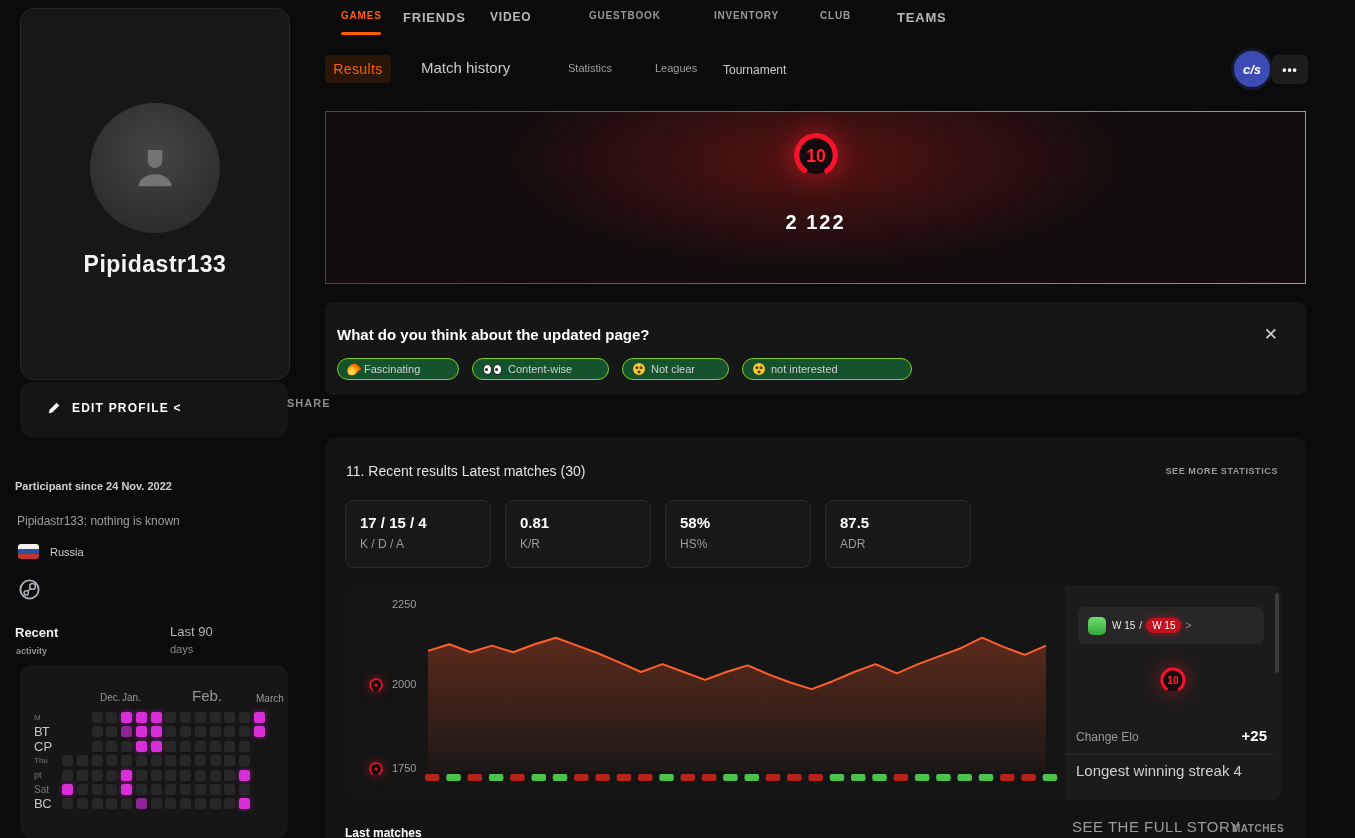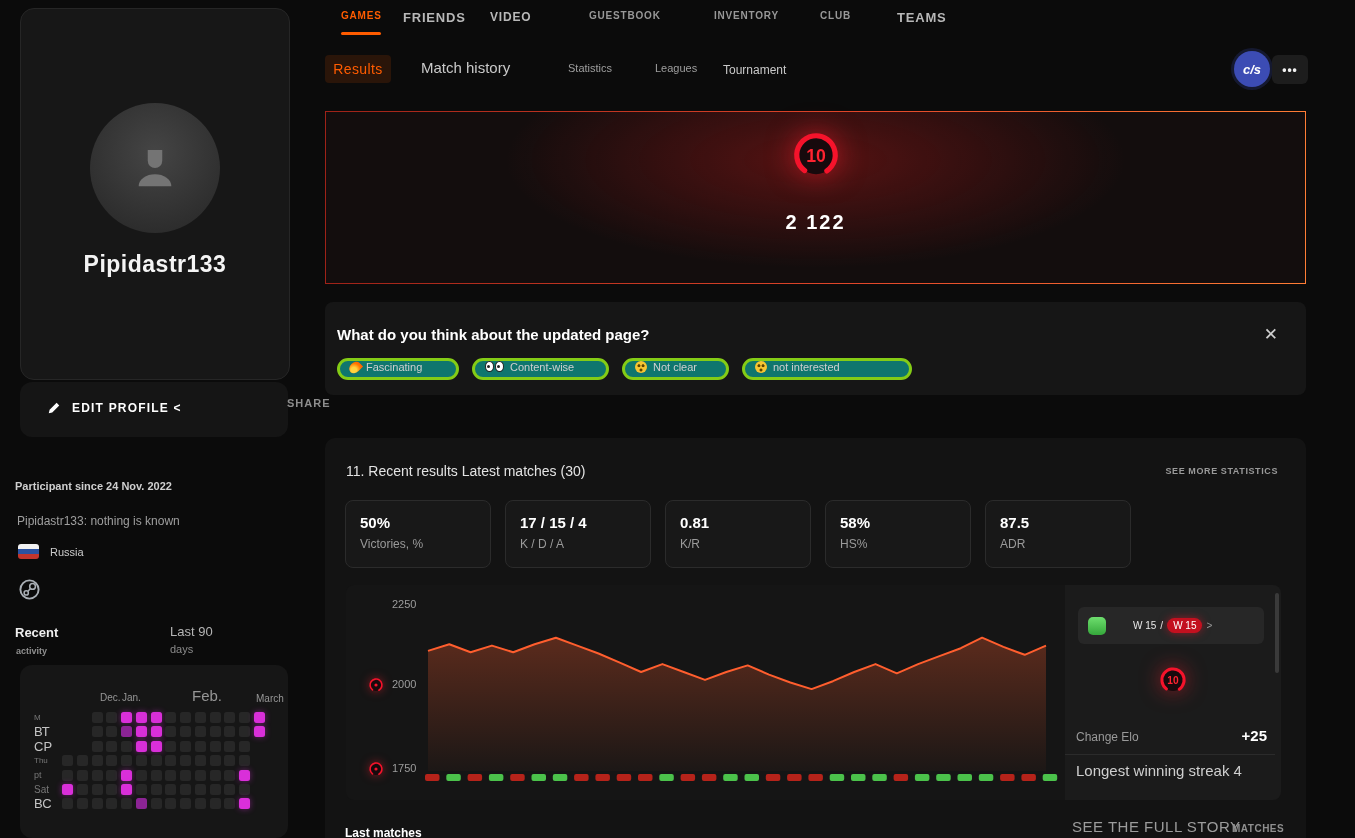--- a/index.html
+++ b/index.html
@@ -66,22 +66,22 @@
   #winrate{color:#fff;font-weight:bold;font-size:11px;}
   #ranks{margin-left:auto;display:flex;align-items:center;gap:16px;font-weight:bold;font-size:13px;color:#fff;}
   .rank-item{display:flex;align-items:center;gap:8px;}
   .world-icon{width:18px;height:13px;border-radius:2px;background:#2f4f8f;display:inline-block;
               background-image:linear-gradient(90deg,transparent 3px,#7ea0d8 3px 6px,transparent 6px 8px,#a9c2e8 8px 11px,transparent 11px 13px,#7ea0d8 13px 15px,transparent 15px);}
 
   
   #feedback-card{position:absolute;left:325px;top:302px;width:981px;height:93px;background:#161616;border-radius:8px;}
   #fb-title{position:absolute;left:12px;top:24px;font-size:15px;font-weight:bold;color:#fff;}
   #fb-row{position:absolute;left:12px;top:56px;display:flex;gap:13px;}
-  .fb-pill{height:22px;background:#0f766e;border:3px solid #84cc16;border-radius:12px;display:flex;
-           align-items:flex-start;gap:6px;padding:0 10px;font-size:11px;color:#cfcfcf;cursor:pointer;box-sizing:border-box;}
+  .fb-pill{height:22px;background:#14532d;border:1px solid #84cc16;border-radius:12px;display:flex;
+           align-items:center;gap:6px;padding:0 10px;font-size:11px;color:#cfcfcf;cursor:pointer;box-sizing:border-box;}
   #fb-close{position:absolute;right:28px;top:22px;font-size:17px;color:#cfcfcf;cursor:pointer;}
   .ic-fire{width:10px;height:13px;border-radius:50% 0 50% 50%;transform:rotate(45deg);
            background:radial-gradient(circle at 60% 70%,#ffd23e 25%,#ff7a00 60%,#ff4d00);flex:none;}
   .ic-eyes{display:inline-flex;gap:1px;flex:none;}
   .ic-eyes i{width:7px;height:9px;border-radius:50%;background:#fff;border:1px solid #222;position:relative;display:inline-block;}
   .ic-eyes i::after{content:"";position:absolute;left:1px;top:3px;width:3px;height:3px;border-radius:50%;background:#222;}
   .ic-face{width:12px;height:12px;border-radius:50%;flex:none;background:#f7c531;
            background-image:radial-gradient(circle at 33% 40%,#5b4300 1.2px,transparent 1.8px),
                             radial-gradient(circle at 67% 40%,#5b4300 1.2px,transparent 1.8px),
                             radial-gradient(circle at 50% 75%,#5b4300 1.2px,transparent 1.8px);}
@@ -96,21 +96,21 @@
              padding:13px 0 0 14px;box-sizing:border-box;}
   .stat-value{font-size:15px;font-weight:bold;color:#fff;}
   .stat-label{margin-top:6px;font-size:12px;color:#9a9a9a;}
 
   #chart-card{position:absolute;left:21px;top:147px;width:719px;height:215px;background:#151515;border-radius:8px 0 0 8px;}
   .ytick{position:absolute;font-size:11px;color:#9c9c9c;}
   .axis-gauge{position:absolute;filter:drop-shadow(0 0 5px rgba(255,30,45,.5));}
 
   #streak-panel{position:absolute;left:740px;top:147px;width:216px;height:215px;background:#1b1b1b;border-radius:0 8px 8px 0;}
   #wl-card{position:absolute;left:13px;top:22px;width:186px;height:37px;background:#272727;border-radius:6px;
-           display:flex;align-items:center;gap:27px;padding:0 10px;box-sizing:border-box;cursor:pointer;}
+           display:flex;align-items:center;gap:6px;padding:0 10px;box-sizing:border-box;cursor:pointer;}
   .win-sq{width:18px;height:18px;border-radius:5px;background:linear-gradient(180deg,#6ede6e,#35a83b);flex:none;}
   .wl-text{font-size:10px;color:#e8e8e8;display:flex;align-items:center;gap:4px;white-space:nowrap;}
   .loss-pill{background:#c3101f;border-radius:8px;padding:2px 6px;box-shadow:0 0 9px rgba(225,20,40,.55);color:#fff;}
   .wl-arrow{color:#9a9a9a;}
   #sp-gauge{position:absolute;left:50%;top:80px;transform:translateX(-50%);filter:drop-shadow(0 0 10px rgba(255,30,45,.5));}
   #change-row{position:absolute;left:11px;right:14px;top:142px;display:flex;justify-content:space-between;align-items:flex-end;}
   #change-label{font-size:12px;color:#9a9a9a;}
   #change-value{font-size:15px;font-weight:bold;color:#fff;}
   #sp-divider{position:absolute;left:0;right:6px;top:169px;border-top:1px solid #2b2b2b;}
   #streak-text{position:absolute;left:11px;top:177px;font-size:15px;color:#cfcfcf;}
@@ -323,24 +323,20 @@
         </div>
       </div>
     <div id="fb-close">✕</div>
   </div>
 
   <div id="stats-panel">
     <div id="stats-header">11. Recent results Latest matches (30)</div>
     <div id="see-more">SEE MORE STATISTICS</div>
     <div id="stat-row">
         <div class="stat-card">
-          <div class="stat-value">50%</div>
-          <div class="stat-label">Victories, %</div>
-        </div>
-        <div class="stat-card">
           <div class="stat-value">17 / 15 / 4</div>
           <div class="stat-label">K / D / A</div>
         </div>
         <div class="stat-card">
           <div class="stat-value">0.81</div>
           <div class="stat-label">K/R</div>
         </div>
         <div class="stat-card">
           <div class="stat-value">58%</div>
           <div class="stat-label">HS%</div>

